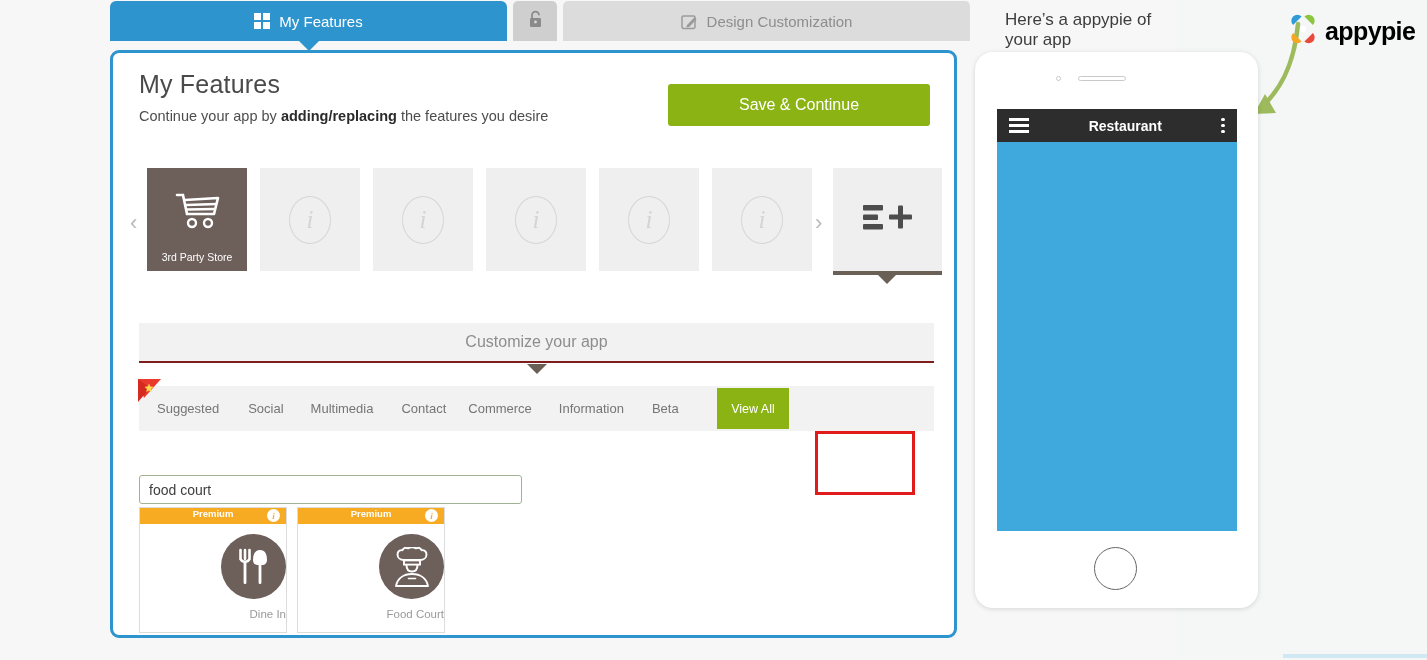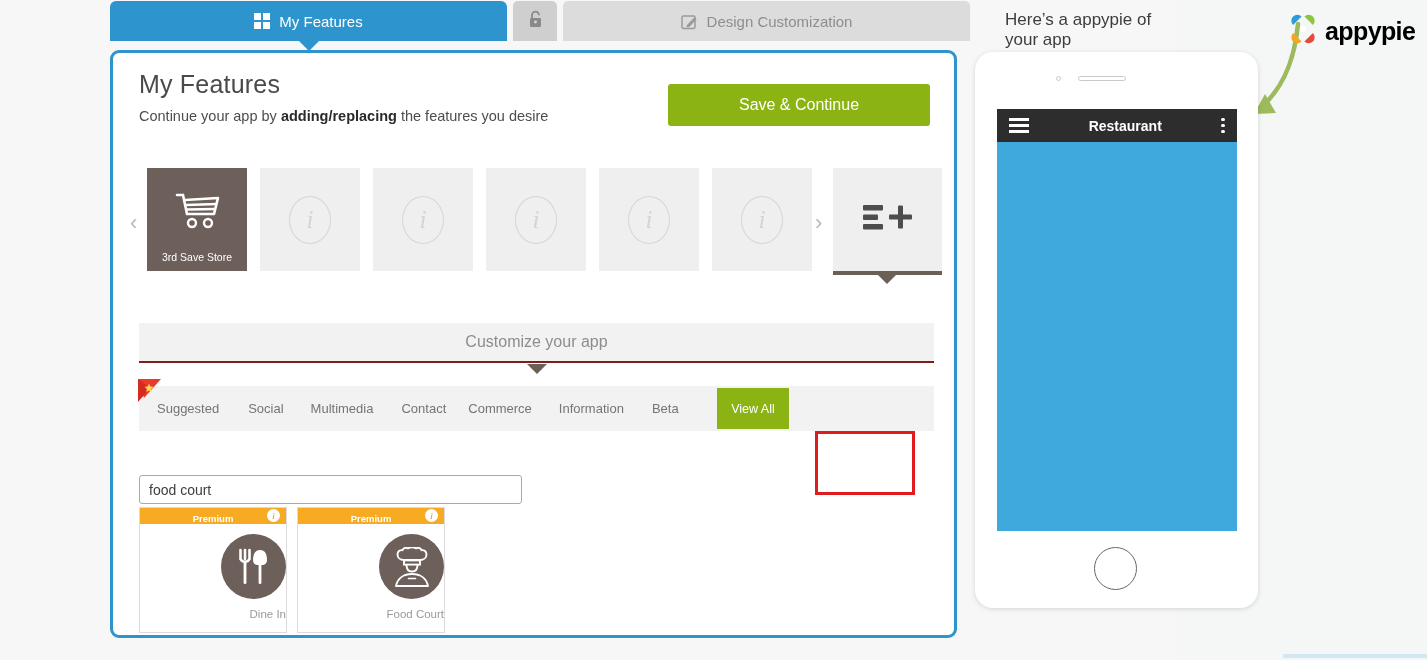--- a/index.html
+++ b/index.html
@@ -145,21 +145,21 @@
     padding: 0 9px; font-size: 14px; color: #3e3e3e;
     font-family: "Liberation Sans", sans-serif; background: #fff;
     outline: none;
   }
 
   
   .results { position: absolute; left: 26px; top: 454px; display: flex; gap: 10px; }
   .fcard { width: 148px; height: 126px; border: 1px solid #dcdcdc; background: #fff; position: relative; }
   .fcard-top {
     height: 16px; background: #f6ab22; color: #fff;
-    display: flex; align-items: flex-end; justify-content: center;
+    display: flex; align-items: flex-start; justify-content: center;
     font-size: 9.5px; font-weight: bold; position: relative;
   }
   .fcard-i {
     position: absolute; right: 6px; top: 1px;
     width: 13px; height: 13px; border-radius: 50%; background: #fff; color: #f6ab22;
     font-size: 9px; font-family: "Liberation Serif", serif; font-style: italic; font-weight: bold;
     display: flex; align-items: center; justify-content: center;
   }
   .fcard-body { display: flex; flex-direction: column; align-items: flex-end; padding-top: 10px; }
   .fcirc {
@@ -255,21 +255,21 @@
           <span class="cart-svg">
             <svg width="47" height="38" viewBox="0 0 47 38">
               <path d="M3 3 L9 3 L13 22 L40 22" fill="none" stroke="#fff" stroke-width="2.6" stroke-linecap="round"></path>
               <path d="M11 8 L44 6 L40 22" fill="none" stroke="#fff" stroke-width="2.6" stroke-linejoin="round"></path>
               <path d="M12 13 L43 12" stroke="#fff" stroke-width="2.4"></path>
               <path d="M12.6 17.5 L41.5 17" stroke="#fff" stroke-width="2.4"></path>
               <circle cx="18" cy="31" r="4" fill="none" stroke="#fff" stroke-width="2.4"></circle>
               <circle cx="34" cy="31" r="4" fill="none" stroke="#fff" stroke-width="2.4"></circle>
             </svg>
           </span>
-          <span class="lbl">3rd Save Store</span>
+          <span class="lbl">3rd Party Store</span>
         </div>
 
         <div class="tile">
           <span class="info-circ">i</span>
         </div>
         <div class="tile">
           <span class="info-circ">i</span>
         </div>
         <div class="tile">
           <span class="info-circ">i</span>

